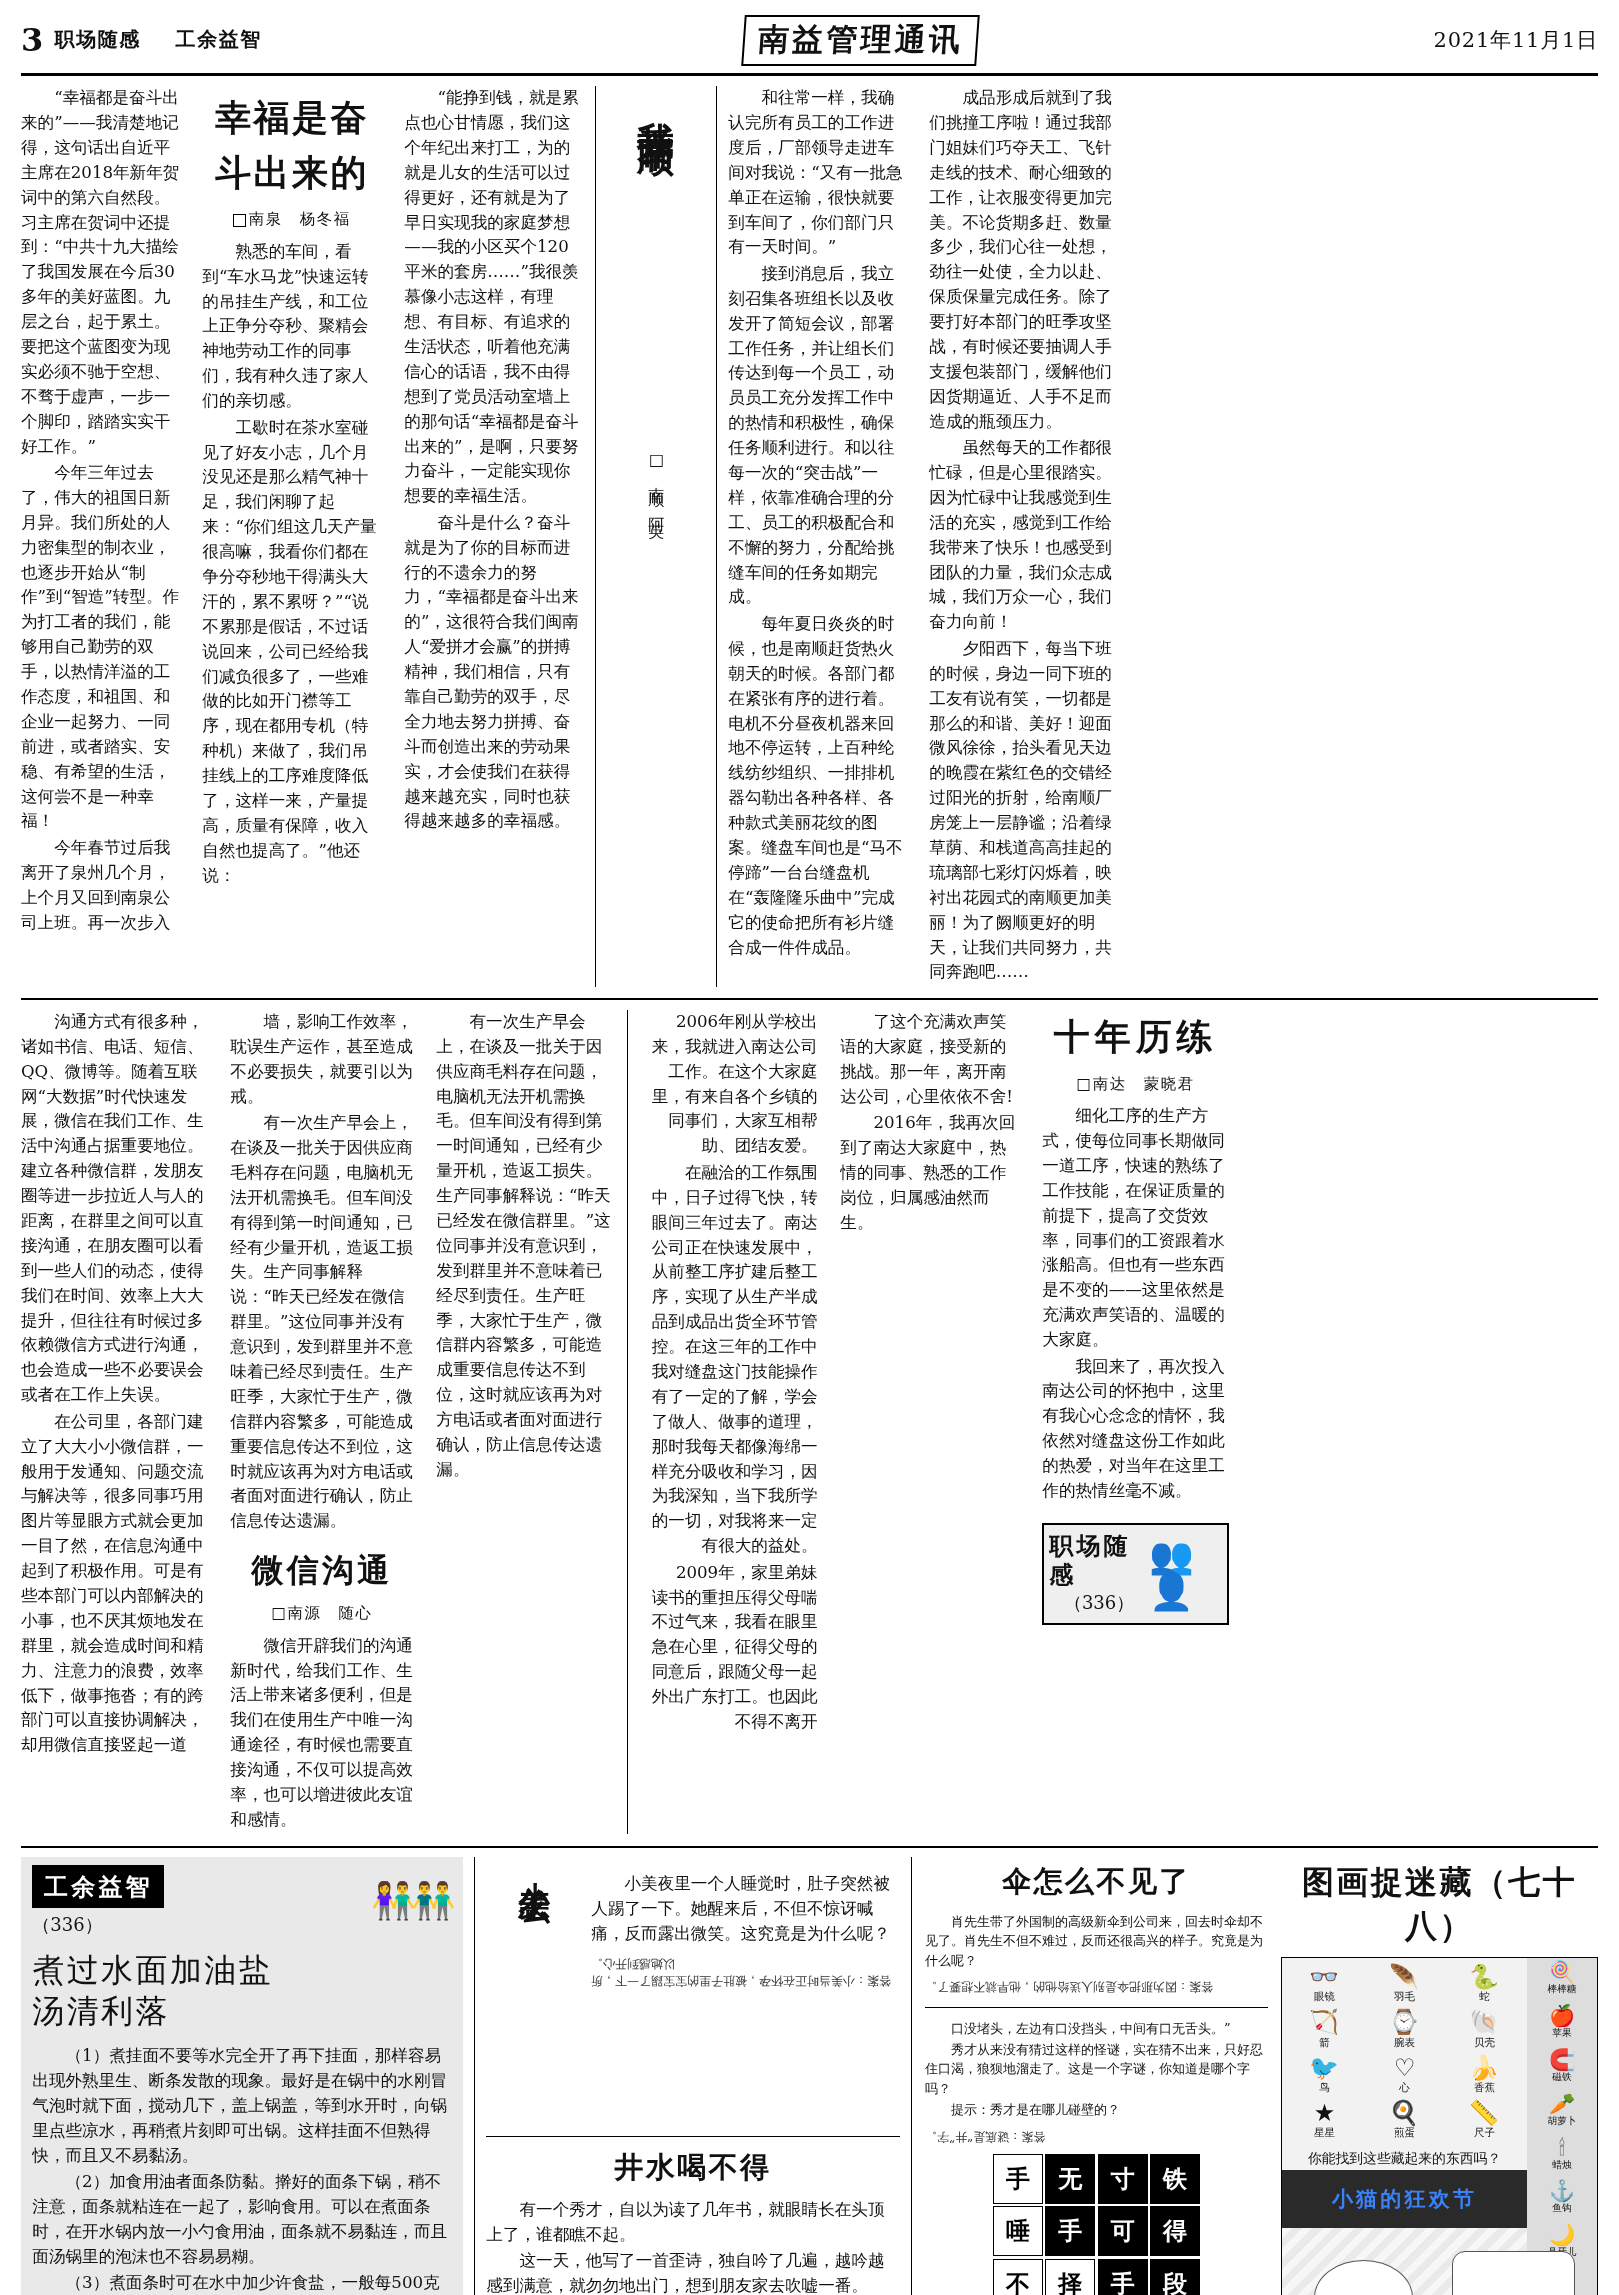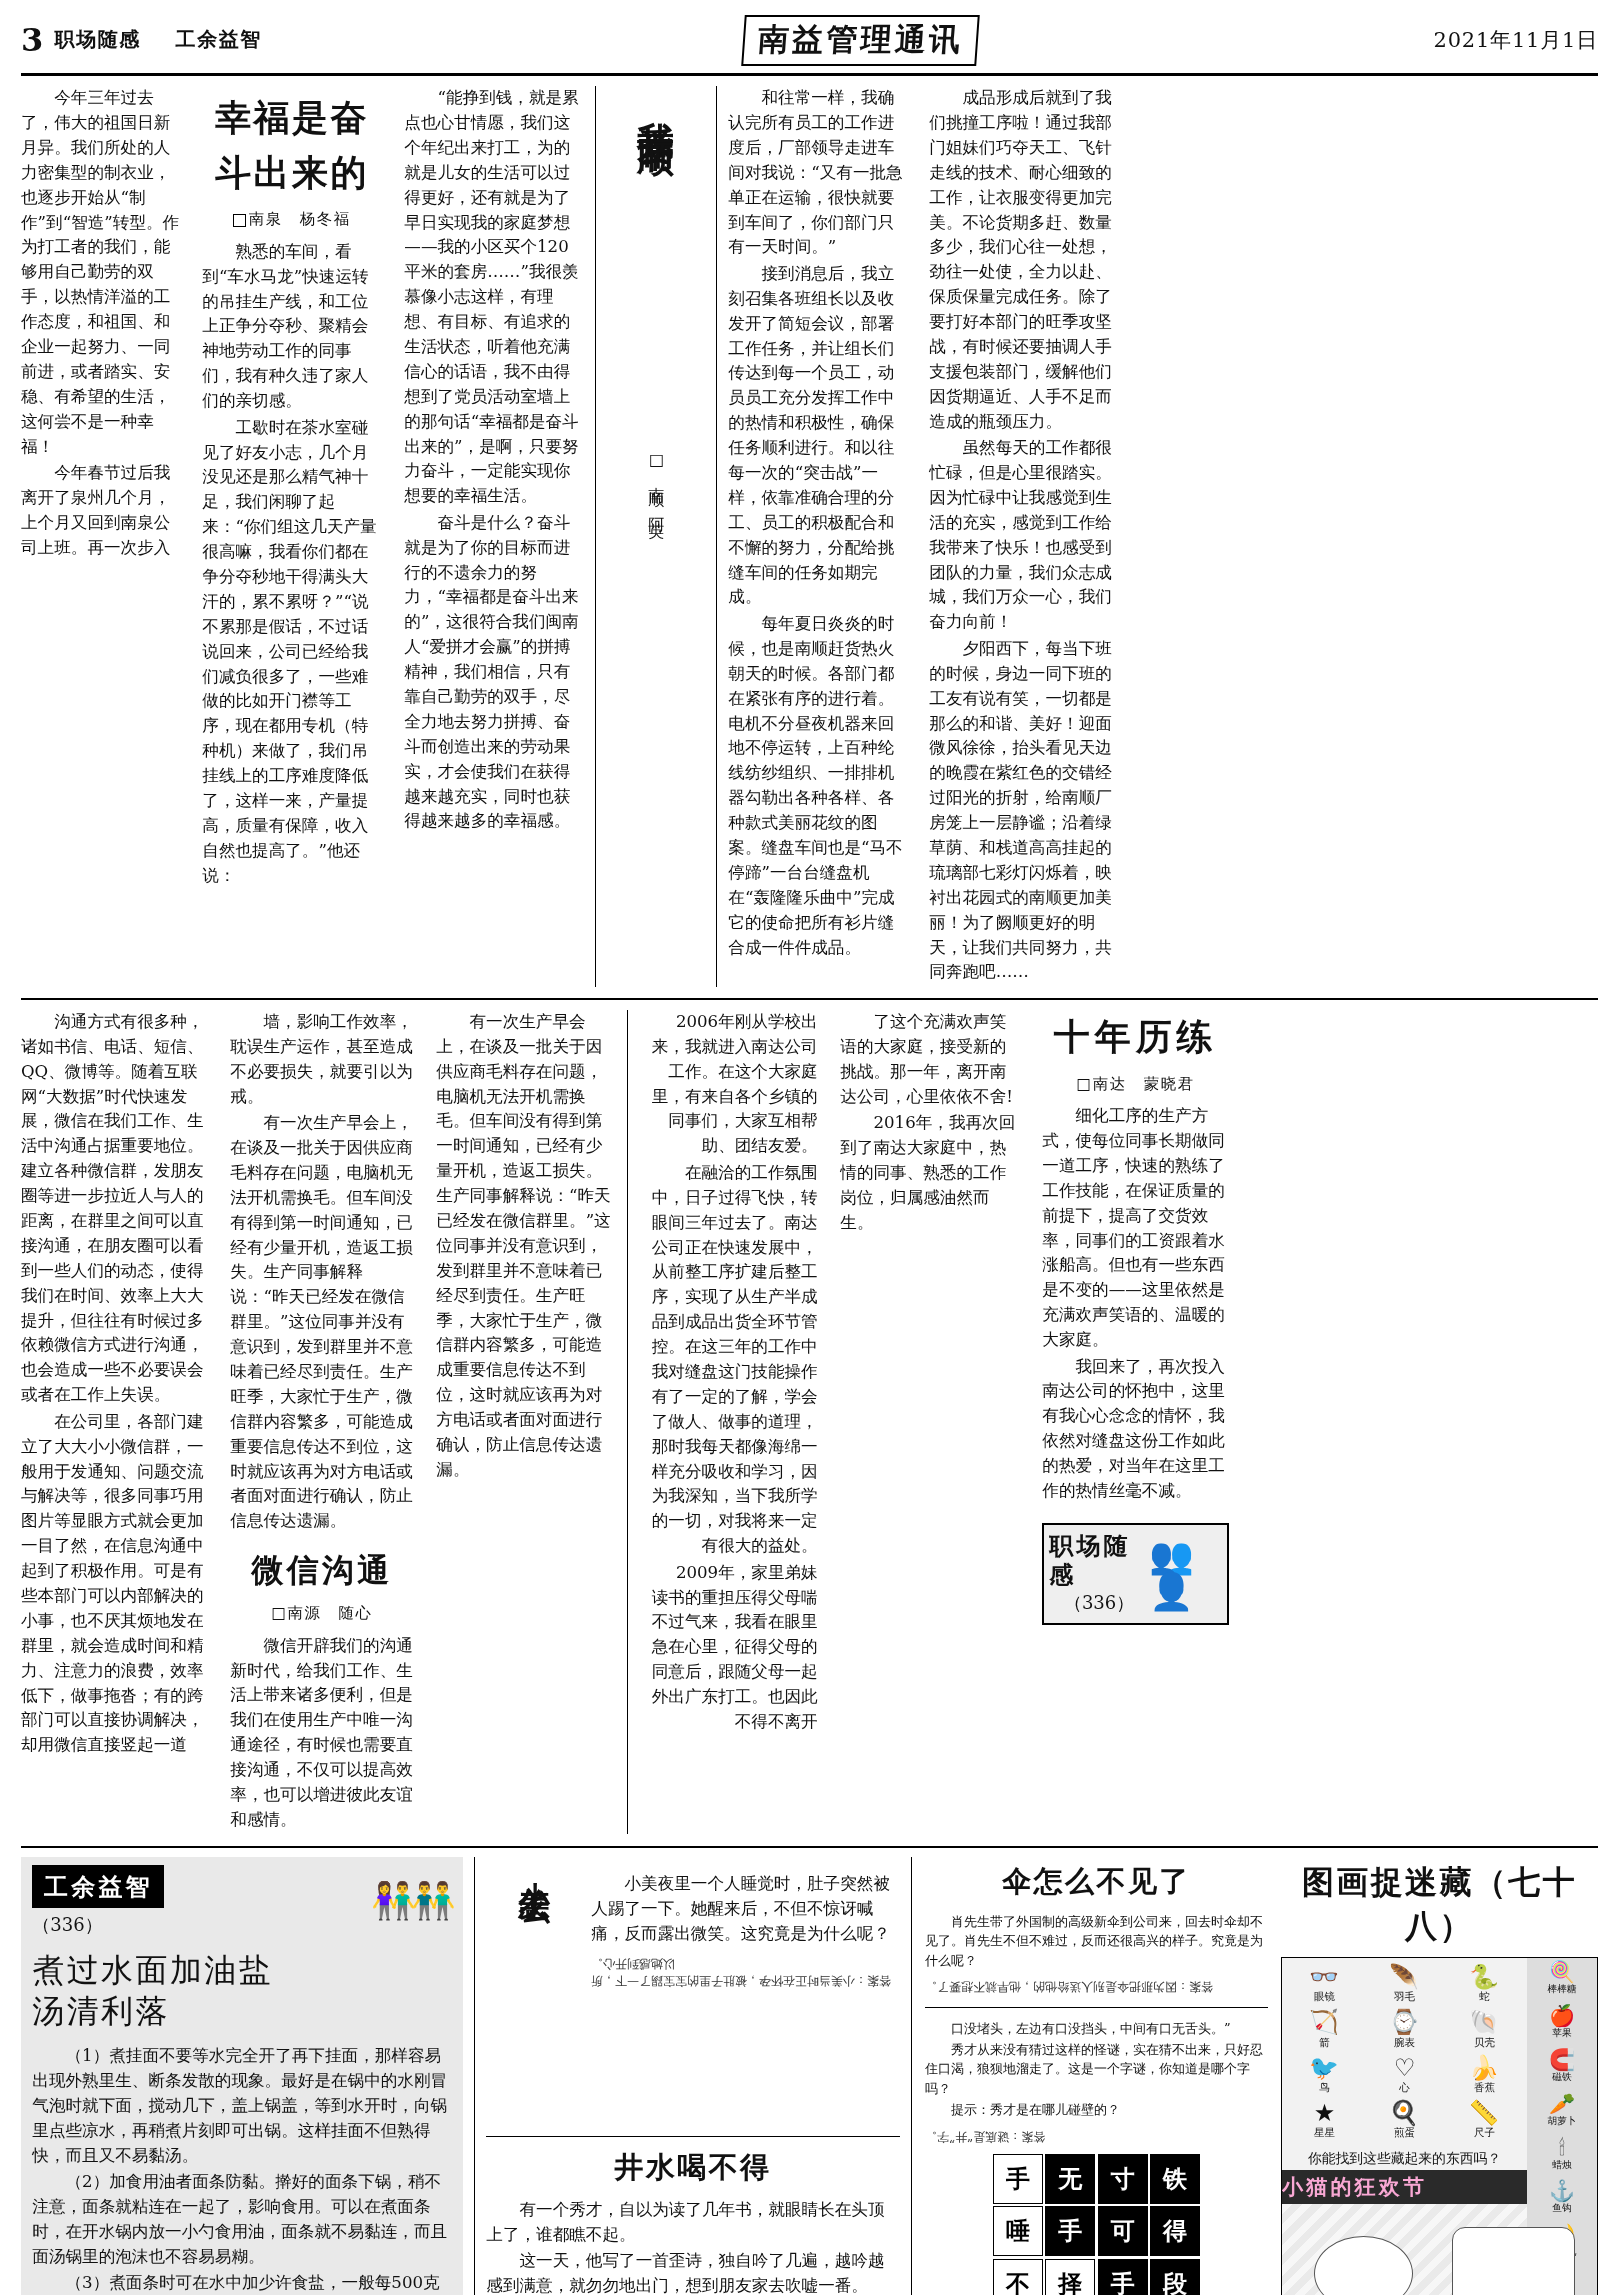--- a/index.html
+++ b/index.html
@@ -140,22 +140,22 @@
   }
   .grid4 div{
     display:flex;align-items:center;justify-content:center;
     font-size:24px;font-weight:bold;border:1.6px solid #000;
   }
   .cell-b{background:#000;color:#fff;}
   .cell-w{background:#fff;color:#000;}
   .hide-title{text-align:center;font-size:32px;font-weight:bold;letter-spacing:2.4px;margin:3.2px 0 8px 0;}
   .pic-frame{border:1.6px solid #000;background:#f2f2f2;position:relative;overflow:hidden;}
   .pic-banner{
-    background:#2a2a2a;color:#f9a8d4;font-size:21px;font-weight:bold;
-    letter-spacing:3.2px;padding:3px 0;
+    background:#2a2a2a;color:#3b82f6;text-align:center;font-size:21px;font-weight:bold;
+    letter-spacing:3.2px;padding:15px 0;
   }
   .pic-q{font-size:13.8px;text-align:center;padding:3.2px 0 1.6px 0;}
   .icon-strip{display:flex;flex-wrap:wrap;gap:4.9px;padding:6.5px 4.9px;justify-content:space-around;}
   .icon-cell{width:63px;text-align:center;font-size:10.5px;}
   .icon-glyph{font-size:24px;line-height:1.1;}
   .right-rail{
     position:absolute;right:0;top:0;width:70px;background:#ddd;height:100%;
   }
   .rail-cell{text-align:center;font-size:9.7px;padding:4.9px 0;}
   .rail-glyph{font-size:21px;line-height:1;}
@@ -179,20 +179,21 @@
     </div>
     <div class="mast-logo">
       <span class="logobox">南益管理通讯</span>
     </div>
     <div class="mast-date">2021年11月1日</div>
   </div>
 
   <div class="band-top">
 
     <div class="col c-w1">
+      <p>“幸福都是奋斗出来的”——我清楚地记得，这句话出自近平主席在2018年新年贺词中的第六自然段。习主席在贺词中还提到：“中共十九大描绘了我国发展在今后30多年的美好蓝图。九层之台，起于累土。要把这个蓝图变为现实必须不驰于空想、不骛于虚声，一步一个脚印，踏踏实实干好工作。”</p>
       <p>今年三年过去了，伟大的祖国日新月异。我们所处的人力密集型的制衣业，也逐步开始从“制作”到“智造”转型。作为打工者的我们，能够用自己勤劳的双手，以热情洋溢的工作态度，和祖国、和企业一起努力、一同前进，或者踏实、安稳、有希望的生活，这何尝不是一种幸福！</p>
       <p>今年春节过后我离开了泉州几个月，上个月又回到南泉公司上班。再一次步入</p>
     </div>
 
     <div class="col c-w2">
       <div class="art-title title-main">幸福是奋斗出来的</div>
       <div class="byline"><span class="sq"></span><span>南泉　杨冬福</span></div>
       <p>熟悉的车间，看到“车水马龙”快速运转的吊挂生产线，和工位上正争分夺秒、聚精会神地劳动工作的同事们，我有种久违了家人们的亲切感。</p>
       <p>工歇时在茶水室碰见了好友小志，几个月没见还是那么精气神十足，我们闲聊了起来：“你们组这几天产量很高嘛，我看你们都在争分夺秒地干得满头大汗的，累不累呀？”“说不累那是假话，不过话说回来，公司已经给我们减负很多了，一些难做的比如开门襟等工序，现在都用专机（特种机）来做了，我们吊挂线上的工序难度降低了，这样一来，产量提高，质量有保障，收入自然也提高了。”他还说：</p>
     </div>

